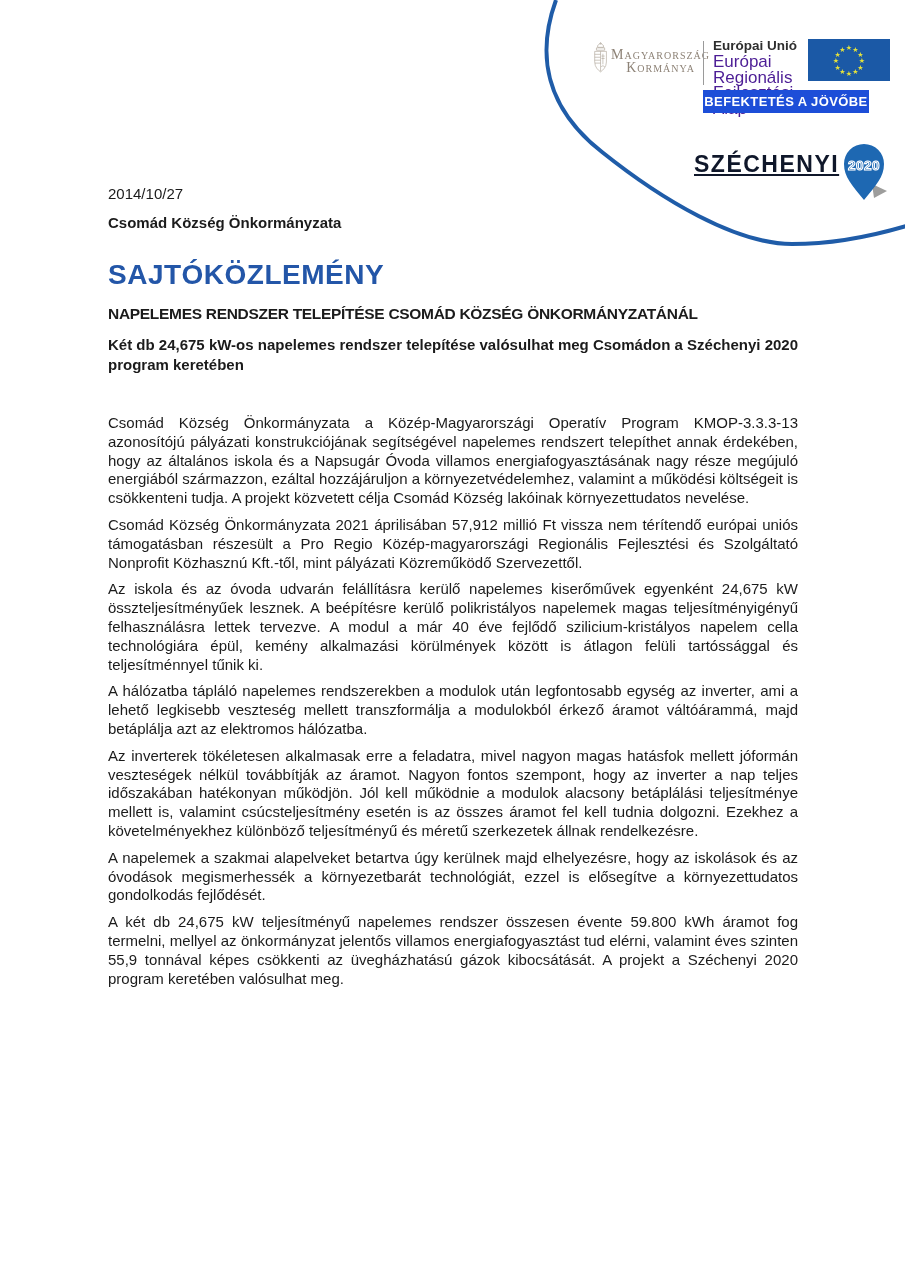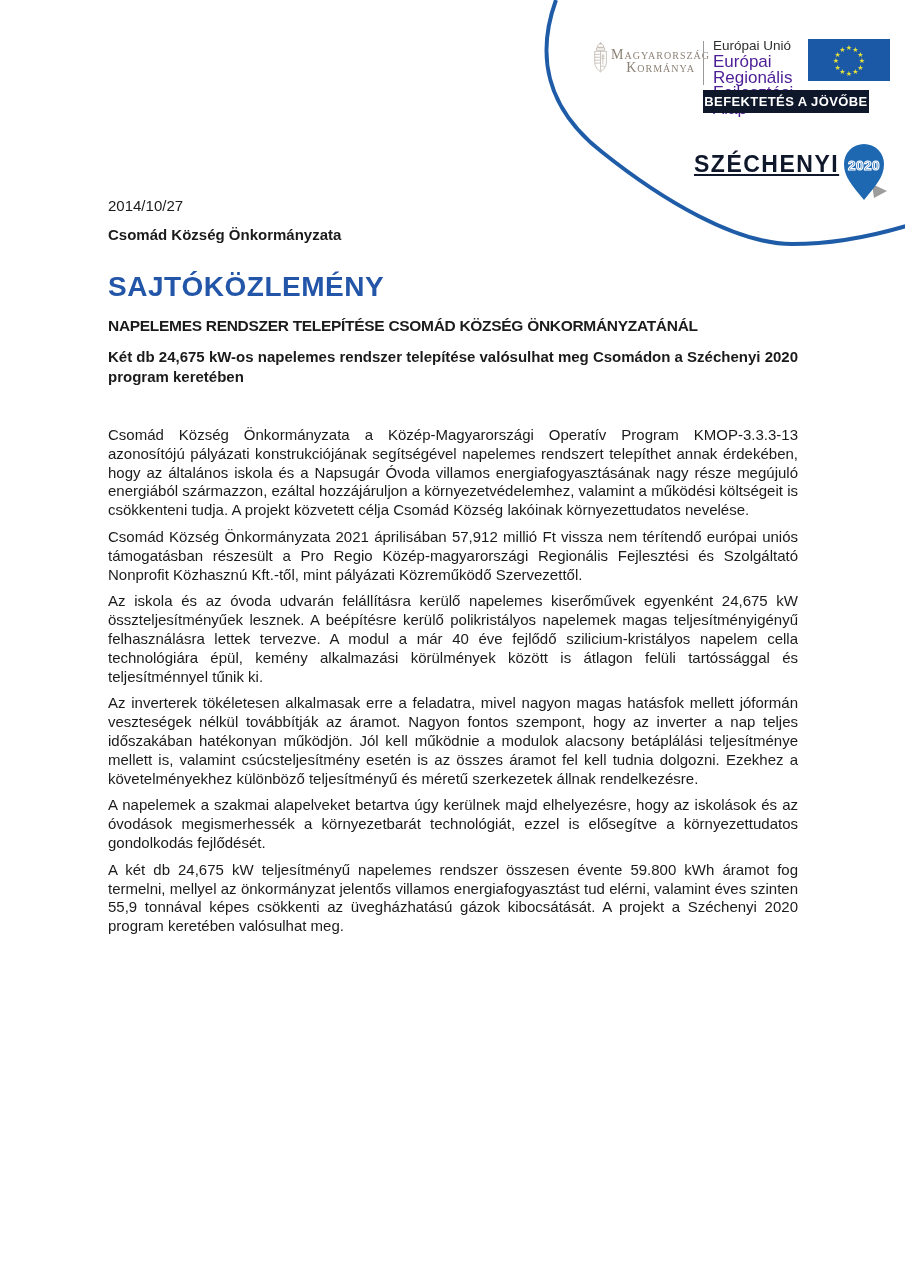--- a/index.html
+++ b/index.html
@@ -28,43 +28,43 @@
     font-variant: small-caps;
     letter-spacing: 1px;
     font-size: 14px; line-height: 13px;
     color: #8d8276; text-align: center;
   }
 
   
   .eu-block { position: absolute; left: 703px; top: 38px; display: flex; }
   .eu-divider { width: 1px; height: 44px; background: #9a9a9a; margin-top: 3px; }
   .eu-text { margin-left: 9px; width: 88px; }
-  .eu-title { font-size: 13.5px; font-weight: normal; color: #2e2e2e; line-height: 16px; }
+  .eu-title { font-size: 13.5px; font-weight: bold; color: #2e2e2e; line-height: 16px; }
   .eu-line { font-size: 17px; color: #4c1d95; line-height: 15.5px; }
   .eu-flag { position: absolute; left: 808px; top: 39px; }
 
   
   .banner {
     position: absolute; left: 703px; top: 90px; width: 166px; height: 23px;
-    background: #0f172a; color: #ffffff;
+    background: #1d4ed8; color: #ffffff;
     font-size: 13px; font-weight: bold; letter-spacing: 0.4px;
     display: flex; align-items: center; justify-content: center;
     white-space: nowrap;
   }
 
   
   .szechenyi { position: absolute; left: 694px; top: 144px; display: flex; align-items: flex-start; }
   .szechenyi-word {
     font-size: 23px; font-weight: bold; letter-spacing: 1.5px;
     color: #0f172a; margin-top: 7px; white-space: nowrap; text-decoration: underline;
   }
   .szechenyi-pin { margin-left: 4px; }
 
   
-  .article { position: absolute; left: 108px; top: 196px; width: 690px; }
+  .article { position: absolute; left: 108px; top: 184px; width: 690px; }
   .date-line { font-size: 15px; line-height: 19px; }
   .issuer { font-size: 15px; font-weight: bold; line-height: 19px; margin-top: 10px; }
   .title { font-size: 28px; font-weight: bold; color: #2356a8; letter-spacing: 0.5px; margin-top: 27px; line-height: 32px; }
   .headline { font-size: 15.5px; font-weight: bold; letter-spacing: -0.3px; margin-top: 13px; line-height: 19px; }
   .lead { font-size: 15px; font-weight: bold; margin-top: 12px; line-height: 19.5px; text-align: justify; }
   .body-text p { font-size: 15px; line-height: 18.8px; text-align: justify; margin-top: 8px; }
   .body-text p:first-child { margin-top: 40px; }
 </style>
 </head>
 <body>
@@ -139,19 +139,20 @@
   <div class="article">
     <div class="date-line">2014/10/27</div>
     <div class="issuer">Csomád Község Önkormányzata</div>
     <div class="title">SAJTÓKÖZLEMÉNY</div>
     <div class="headline">NAPELEMES RENDSZER TELEPÍTÉSE CSOMÁD KÖZSÉG ÖNKORMÁNYZATÁNÁL</div>
     <div class="lead">Két db 24,675 kW-os napelemes rendszer telepítése valósulhat meg Csomádon a Széchenyi 2020 program keretében</div>
     <div class="body-text">
       <p>Csomád Község Önkormányzata a Közép-Magyarországi Operatív Program KMOP-3.3.3-13 azonosítójú pályázati konstrukciójának segítségével napelemes rendszert telepíthet annak érdekében, hogy az általános iskola és a Napsugár Óvoda villamos energiafogyasztásának nagy része megújuló energiából származzon, ezáltal hozzájáruljon a környezetvédelemhez, valamint a működési költségeit is csökkenteni tudja. A projekt közvetett célja Csomád Község lakóinak környezettudatos nevelése.</p>
       <p>Csomád Község Önkormányzata 2021 áprilisában 57,912 millió Ft vissza nem térítendő európai uniós támogatásban részesült a Pro Regio Közép-magyarországi Regionális Fejlesztési és Szolgáltató Nonprofit Közhasznú Kft.-től, mint pályázati Közreműködő Szervezettől.</p>
       <p>Az iskola és az óvoda udvarán felállításra kerülő napelemes kiserőművek egyenként 24,675 kW összteljesítményűek lesznek. A beépítésre kerülő polikristályos napelemek magas teljesítményigényű felhasználásra lettek tervezve. A modul a már 40 éve fejlődő szilicium-kristályos napelem cella technológiára épül, kemény alkalmazási körülmények között is átlagon felüli tartóssággal és teljesítménnyel tűnik ki.</p>
+      <p>A hálózatba tápláló napelemes rendszerekben a modulok után legfontosabb egység az inverter, ami a lehető legkisebb veszteség mellett transzformálja a modulokból érkező áramot váltóárammá, majd betáplálja azt az elektromos hálózatba.</p>
       <p>Az inverterek tökéletesen alkalmasak erre a feladatra, mivel nagyon magas hatásfok mellett jóformán veszteségek nélkül továbbítják az áramot. Nagyon fontos szempont, hogy az inverter a nap teljes időszakában hatékonyan működjön. Jól kell működnie a modulok alacsony betáplálási teljesítménye mellett is, valamint csúcsteljesítmény esetén is az összes áramot fel kell tudnia dolgozni. Ezekhez a követelményekhez különböző teljesítményű és méretű szerkezetek állnak rendelkezésre.</p>
       <p>A napelemek a szakmai alapelveket betartva úgy kerülnek majd elhelyezésre, hogy az iskolások és az óvodások megismerhessék a környezetbarát technológiát, ezzel is elősegítve a környezettudatos gondolkodás fejlődését.</p>
       <p>A két db 24,675 kW teljesítményű napelemes rendszer összesen évente 59.800 kWh áramot fog termelni, mellyel az önkormányzat jelentős villamos energiafogyasztást tud elérni, valamint éves szinten 55,9 tonnával képes csökkenti az üvegházhatású gázok kibocsátását. A projekt a Széchenyi 2020 program keretében valósulhat meg.</p>
     </div>
   </div>
 
 </div>
 
 </body></html>

